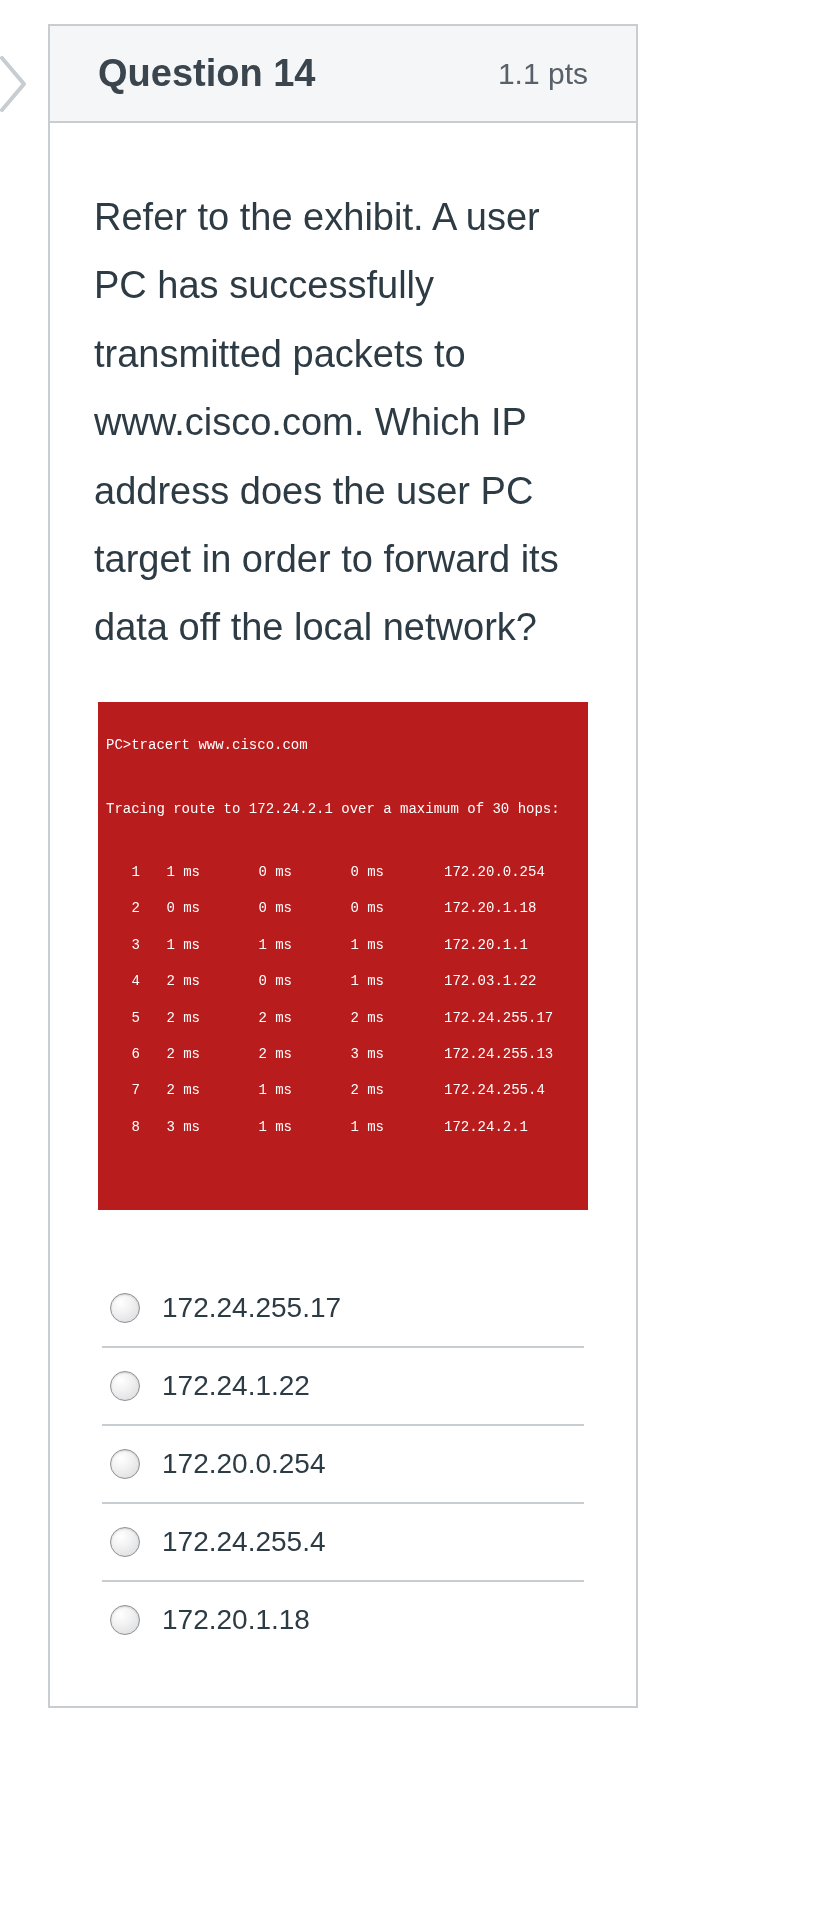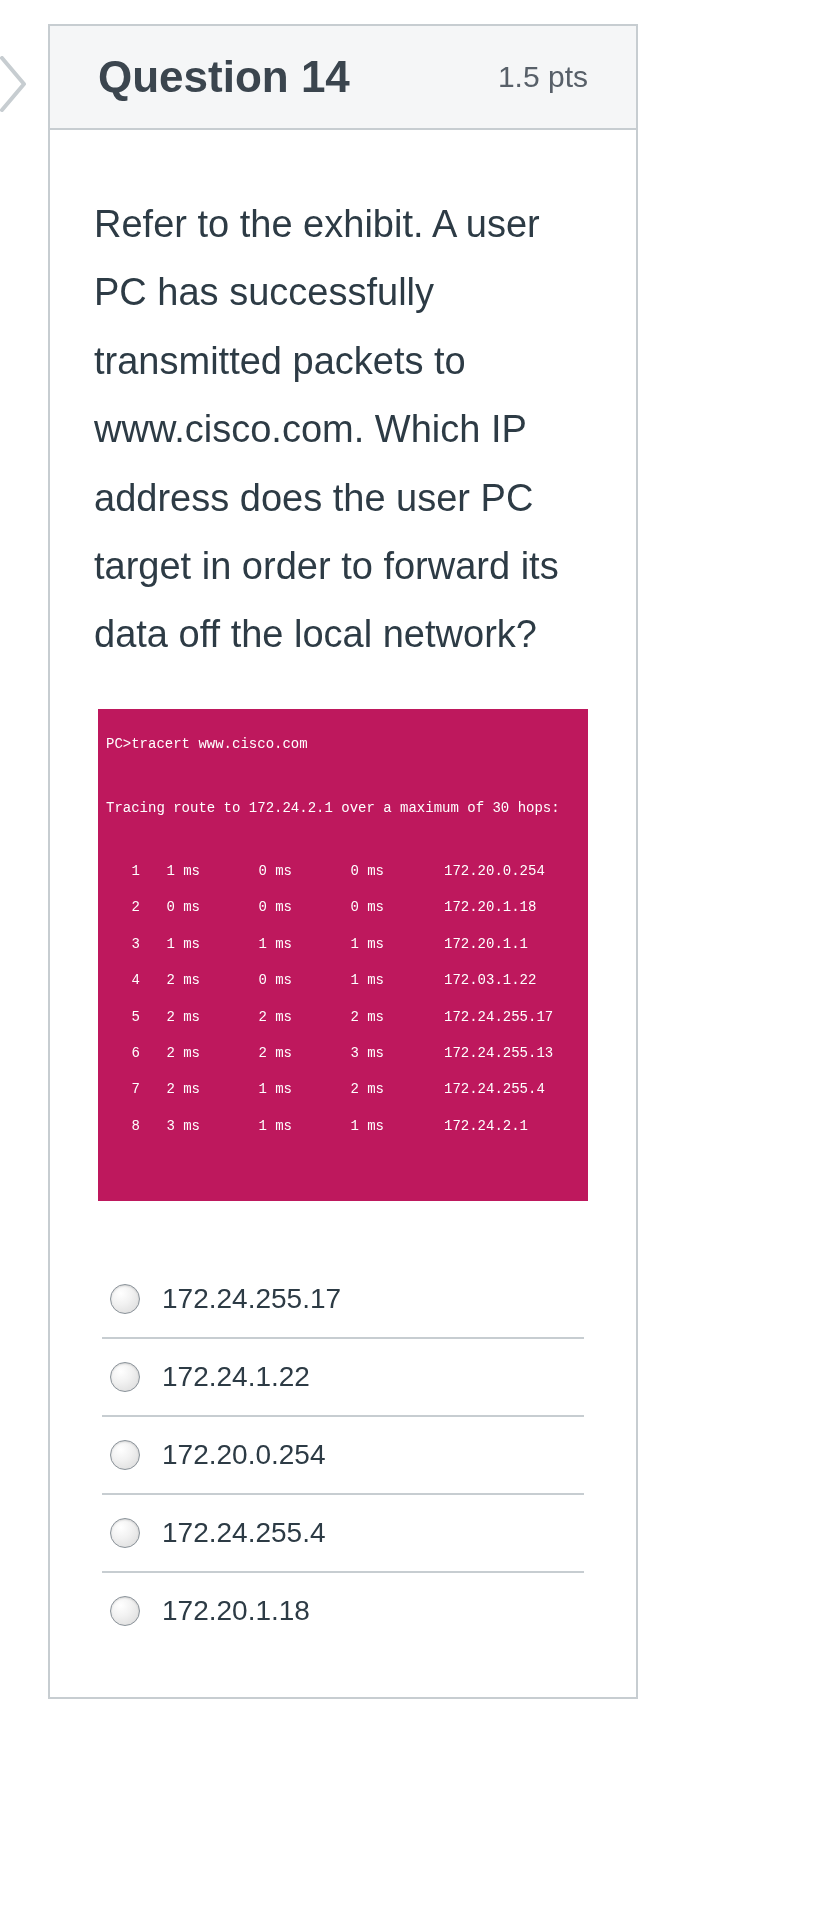--- a/index.html
+++ b/index.html
@@ -32,45 +32,45 @@
   }
   .header {
     display: flex;
     justify-content: space-between;
     align-items: center;
     padding: 26px 48px;
     background: #f5f6f7;
     border-bottom: 2px solid #c7cdd1;
   }
   .q-title {
-    font-size: 44px;
+    font-size: 38px;
     font-weight: 700;
     color: #3b454e;
   }
   .q-points {
     font-size: 30px;
     color: #586069;
   }
   .body-area {
     padding: 60px 44px 48px 44px;
   }
   .question-text {
     font-size: 38px;
     line-height: 1.8;
     color: #2d3b45;
     font-weight: 500;
     margin-bottom: 40px;
   }
   .terminal {
-    background: #be185d;
+    background: #b91c1c;
     color: #ffffff;
     font-family: "Courier New", monospace;
     font-size: 14px;
     line-height: 1.3;
-    padding: 6px 4px;
+    padding: 14px 4px;
     margin: 0 4px 60px 4px;
     white-space: pre;
   }
   .terminal .cmd {
     padding: 2px 4px;
   }
   .terminal .blank {
     height: 6px;
   }
   .hop-row {
@@ -116,21 +116,21 @@
 <div class="chevron-mark">
   <svg viewBox="0 0 28 56">
       <path d="M2 2 L24 28 L2 54" fill="none" stroke="#c7cdd1" stroke-width="4" stroke-linecap="round" stroke-linejoin="round"></path>
     </svg>
 </div>
 
 <div class="outer">
 
   <div class="header">
     <div class="q-title">Question 14</div>
-    <div class="q-points">1.5 pts</div>
+    <div class="q-points">1.1 pts</div>
   </div>
 
   <div class="body-area">
 
     <div class="question-text">Refer to the exhibit. A user PC has successfully transmitted packets to www.cisco.com. Which IP address does the user PC target in order to forward its data off the local network?</div>
 
     <div class="terminal">
 <div class="cmd">PC&gt;tracert www.cisco.com</div>
 <div class="blank"></div>
 <div class="cmd">Tracing route to 172.24.2.1 over a maximum of 30 hops:</div>

